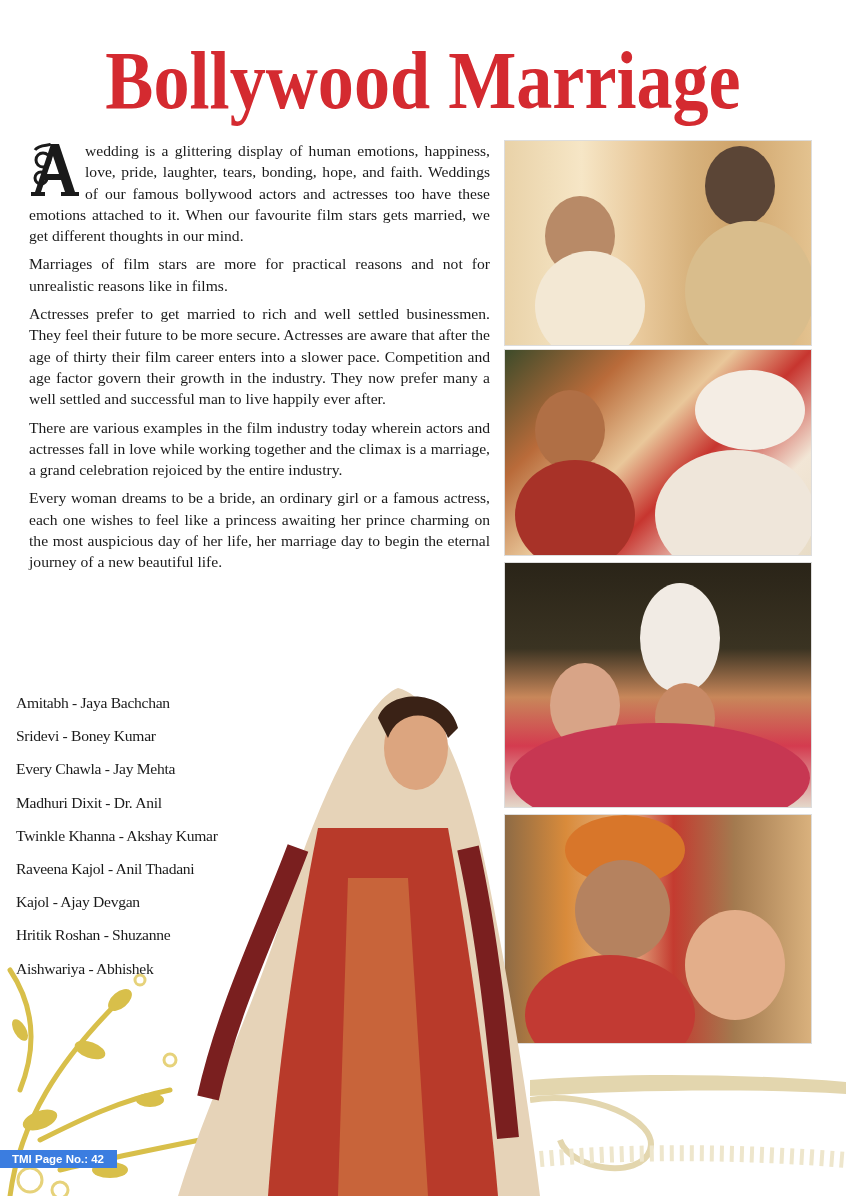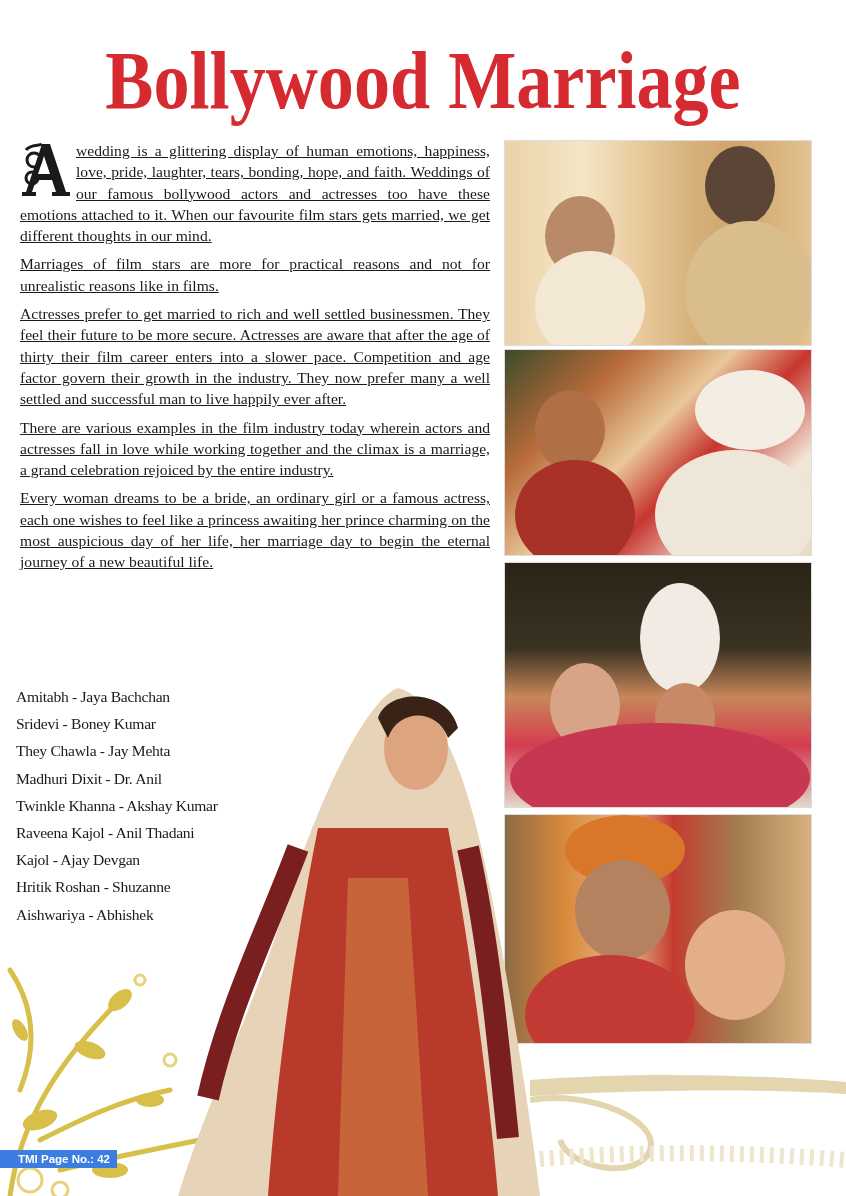--- a/index.html
+++ b/index.html
@@ -1,33 +1,33 @@
 <!DOCTYPE html>
 <html><head>
 <meta charset="utf-8">
 <style>
   html,body{margin:0;padding:0;}
   body{width:846px;height:1196px;position:relative;overflow:hidden;background:#ffffff;font-family:"Liberation Serif","DejaVu Serif",serif;color:#1a1a1a;}
   .title{position:absolute;left:0;top:36px;width:846px;text-align:center;font-family:"Liberation Serif",serif;font-weight:bold;font-size:82px;line-height:90px;color:#d42a30;letter-spacing:0px;transform:scaleX(0.88);transform-origin:center;}
   .article{position:absolute;left:16px;top:140px;width:474px;font-size:15.6px;line-height:21.3px;text-align:justify;}
-  .article p{margin:0 0 7px 4px;text-decoration:underline;}
+  .article p{margin:0 0 7px 13px;}
   .dropcap{float:left;width:50px;height:56px;margin:2px 6px 0 0;position:relative;}
   .dropcap svg{width:50px;height:56px;display:block;}
   .couples{position:absolute;left:16px;top:683px;width:300px;font-size:15.6px;line-height:27.2px;letter-spacing:-0.3px;}
-  .couples div{white-space:nowrap;}
+  .couples div{white-space:nowrap;margin-top:6px;}
   .photo{position:absolute;left:504px;width:306px;overflow:hidden;border:1px solid #ddd;}
   .ph1{top:140px;height:204px;background:linear-gradient(90deg,#e9d2a8 0%,#f6e6c6 25%,#e8c89a 45%,#d8b37e 60%,#cfa46b 75%,#e3c28f 100%);}
   .ph2{top:349px;height:205px;background:linear-gradient(135deg,#3d4b2a 0%,#b96b3a 25%,#e9c79a 45%,#c7352f 60%,#f2e6d6 80%,#e8dcc6 100%);}
   .ph3{top:562px;height:244px;background:linear-gradient(180deg,#2a2418 0%,#3a3322 35%,#c8875a 55%,#d43b4f 75%,#e4d7c9 100%);}
   .ph4{top:814px;height:228px;background:linear-gradient(90deg,#8e6b45 0%,#d98b3b 20%,#e7b78b 40%,#c43b30 55%,#a37a4f 75%,#d9b17d 100%);}
   .shape{position:absolute;border-radius:50%;}
   .bride{position:absolute;left:168px;top:678px;width:372px;height:518px;}
   .floral{position:absolute;left:0;top:940px;width:230px;height:256px;}
   .swirl{position:absolute;left:530px;top:1060px;width:316px;height:130px;}
-  .page-badge{position:absolute;left:0;top:1150px;width:117px;height:18px;background:#3b7de0;color:#ffffff;font-family:"Liberation Sans",sans-serif;font-weight:bold;font-size:11.5px;line-height:18px;padding-left:18px;box-sizing:border-box;}
+  .page-badge{position:absolute;left:0;top:1150px;width:117px;height:18px;background:#3b7de0;color:#ffffff;font-family:"Liberation Sans",sans-serif;font-weight:bold;font-size:11.5px;line-height:18px;padding-left:12px;box-sizing:border-box;}
 </style>
 </head>
 <body>
 
 <div class="title">Bollywood Marriage</div>
 
 <div class="article">
   <p>
     <span class="dropcap">
       <svg viewBox="0 0 50 56">
@@ -105,21 +105,21 @@
   <path d="M180 200 L240 200 L260 518 L170 518 Z" fill="#c8643a"></path>
   <ellipse cx="248" cy="70" rx="32" ry="42" fill="#dca57f"></ellipse>
   <path d="M210 40 C220 10,280 10,290 50 L280 60 C270 30,230 30,220 60 Z" fill="#3a2216"></path>
   <path d="M130 170 C100 250,60 330,40 420" fill="none" stroke="#7a1f1f" stroke-width="22"></path>
   <path d="M300 170 C320 260,330 360,340 460" fill="none" stroke="#7a1f1f" stroke-width="22"></path>
 </svg>
 
 <div class="couples">
   <div>Amitabh - Jaya Bachchan</div>
   <div>Sridevi - Boney Kumar</div>
-  <div>They Chawla - Jay Mehta</div>
+  <div>Every Chawla - Jay Mehta</div>
   <div>Madhuri Dixit - Dr. Anil</div>
   <div>Twinkle Khanna - Akshay Kumar</div>
   <div>Raveena Kajol - Anil Thadani</div>
   <div>Kajol - Ajay Devgan</div>
   <div>Hritik Roshan - Shuzanne</div>
   <div>Aishwariya - Abhishek</div>
 </div>
 
 <div class="page-badge">TMI Page No.: 42</div>
 

